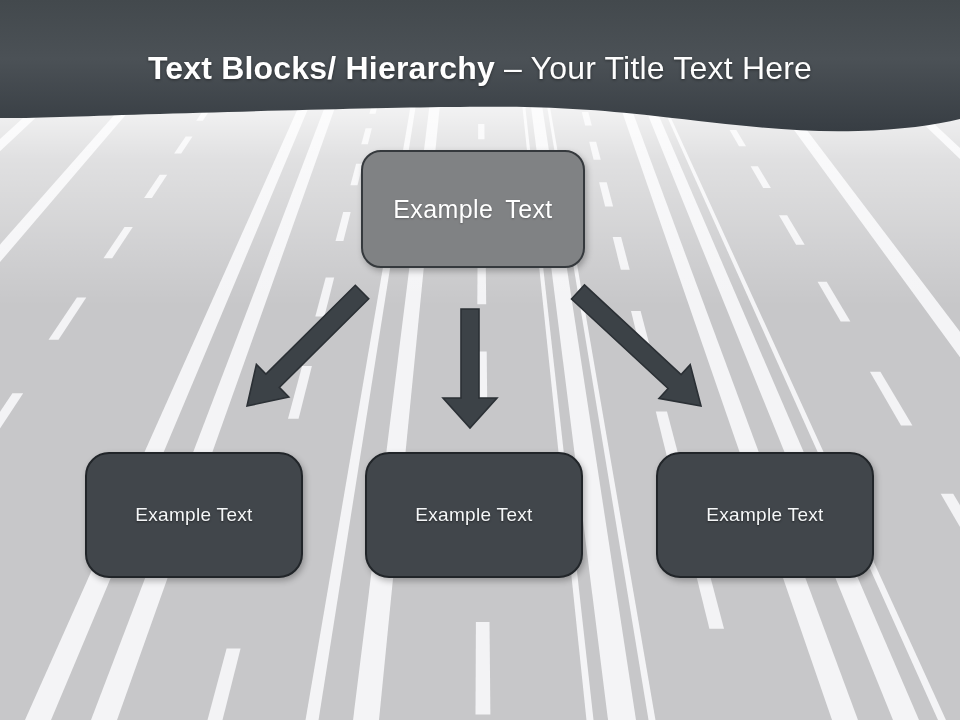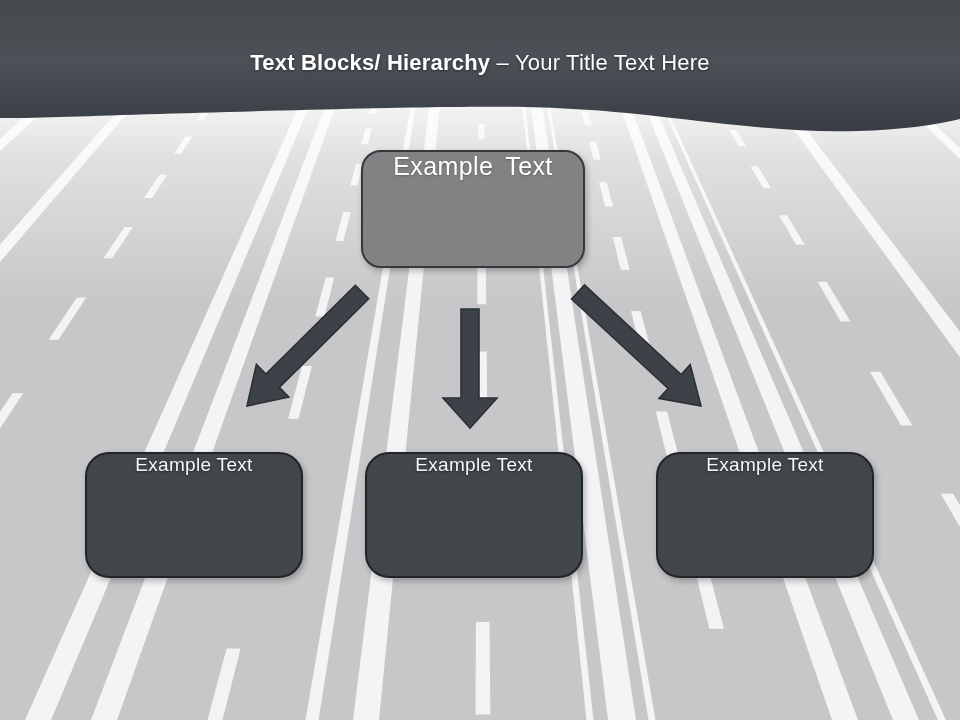--- a/index.html
+++ b/index.html
@@ -12,29 +12,29 @@
   
   .haze{
     position:absolute;left:0;top:96px;width:960px;height:210px;
     background:linear-gradient(180deg,rgba(255,255,255,.85) 0%,rgba(255,255,255,.45) 30%,rgba(255,255,255,0) 100%);
     pointer-events:none;
   }
   
   .header{position:absolute;left:0;top:0;width:960px;height:140px;}
   .title{
     position:absolute;left:0;top:50px;width:960px;text-align:center;
-    color:#ffffff;font-size:22px;line-height:1.15;
+    color:#ffffff;font-size:32px;line-height:1.15;
     text-shadow:0 1px 3px rgba(0,0,0,.45);
     letter-spacing:.2px;white-space:nowrap;
   }
   .title .t-bold{font-weight:700;}
   .title .t-light{font-weight:400;color:#fdfdfd;}
   
   .node{
-    position:absolute;display:flex;align-items:flex-start;justify-content:center;
+    position:absolute;display:flex;align-items:center;justify-content:center;
     box-sizing:border-box;text-align:center;
     box-shadow:2px 3px 6px rgba(0,0,0,.28);
   }
   .root-node{
     left:361px;top:150px;width:224px;height:118px;
     background:#808284;border:2.5px solid #35393d;border-radius:20px;
     color:#ffffff;font-size:25px;letter-spacing:.4px;word-spacing:5px;
     text-shadow:0 1px 2px rgba(0,0,0,.25);
   }
   .child-node{

